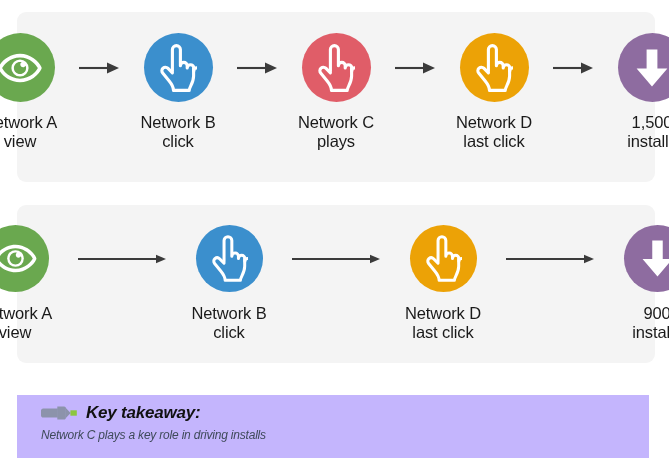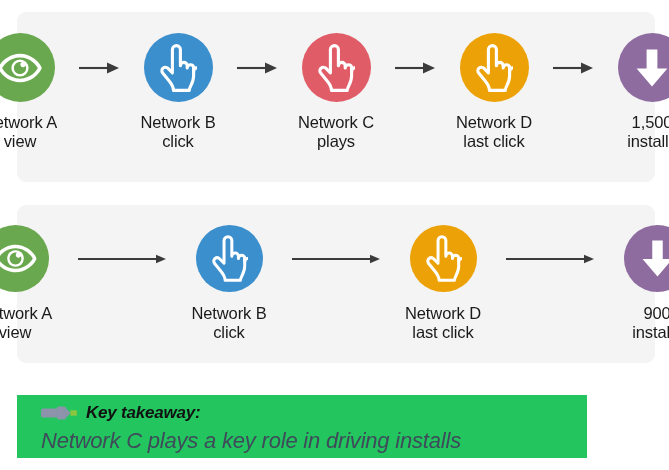--- a/index.html
+++ b/index.html
@@ -87,23 +87,23 @@
     justify-content: center;
   }
   #path-card-0 .arrow { width: 46px; height: 69px; }
   #path-card-1 .arrow { width: 96px; height: 67px; }
 
   
   .takeaway {
     position: absolute;
     left: 17px;
     top: 395px;
-    width: 570px;
+    width: 632px;
     height: 63px;
-    background: #22c55e;
+    background: #c4b5fd;
     box-sizing: border-box;
     padding: 7px 0 0 24px;
   }
   .takeaway-head {
     display: flex;
     align-items: center;
     gap: 9px;
     height: 22px;
   }
   .takeaway-title {
@@ -111,21 +111,21 @@
     font-weight: bold;
     font-style: italic;
     font-size: 17px;
     color: #111111;
     letter-spacing: -0.2px;
   }
   .takeaway-body {
     margin-top: 4px;
     font-family: "Liberation Sans", sans-serif;
     font-style: italic;
-    font-size: 22px;
+    font-size: 12px;
     color: #3f4a5a;
     letter-spacing: -0.2px;
   }
   .marker-icon { display: block; }
 </style>
 </head>
 <body>
 
 <div class="stage">
 

